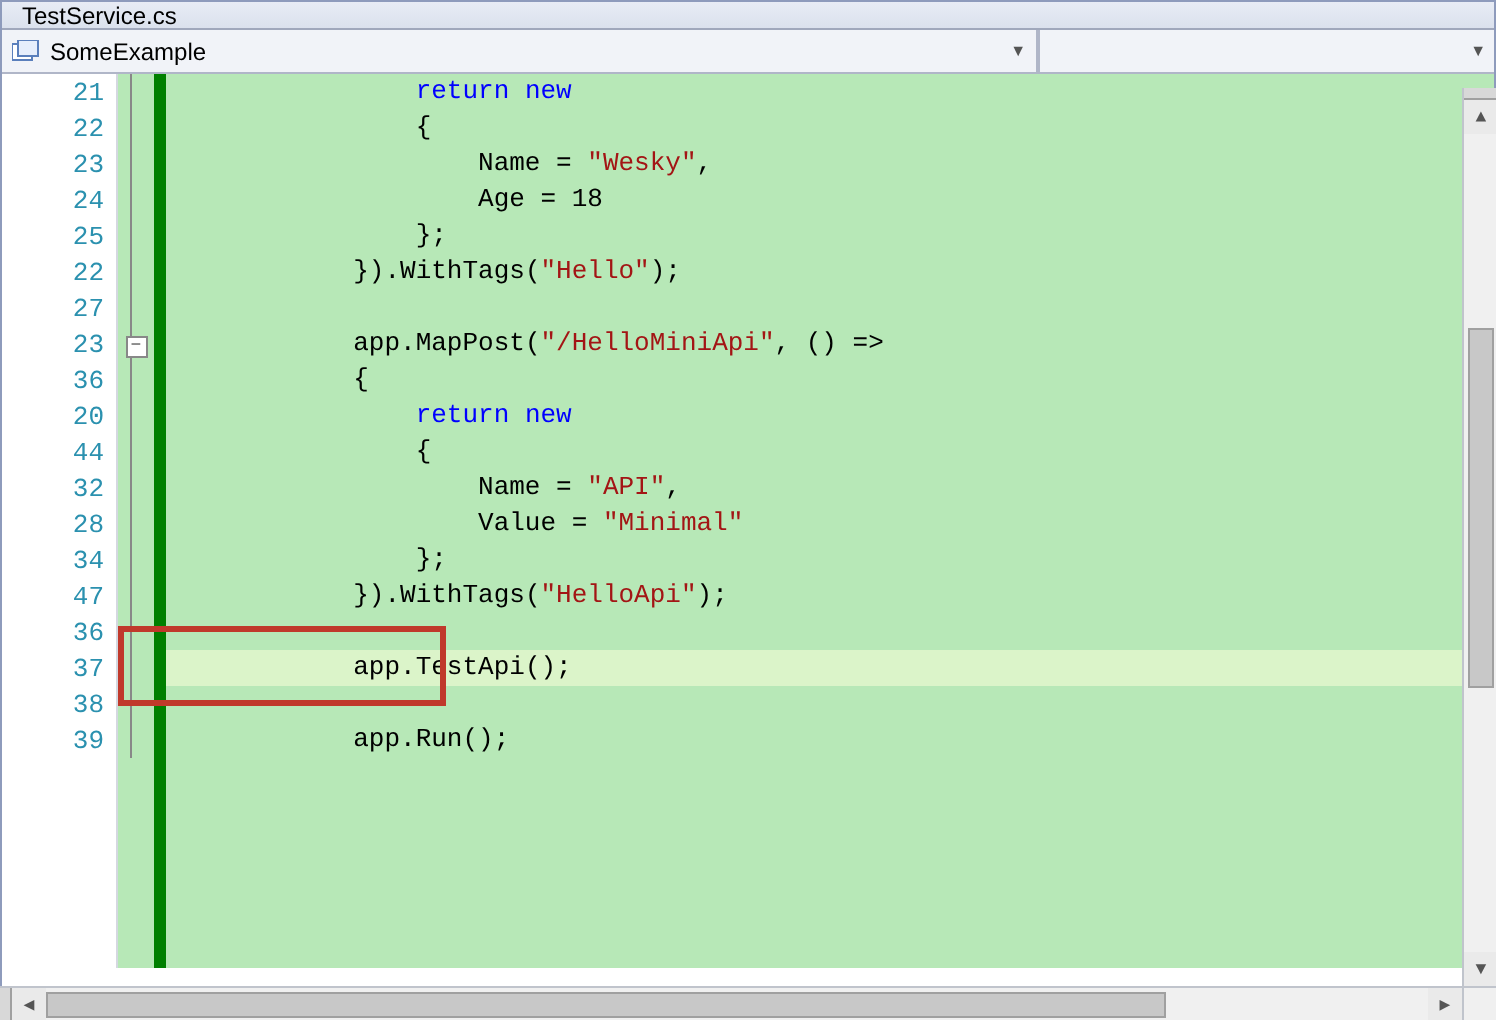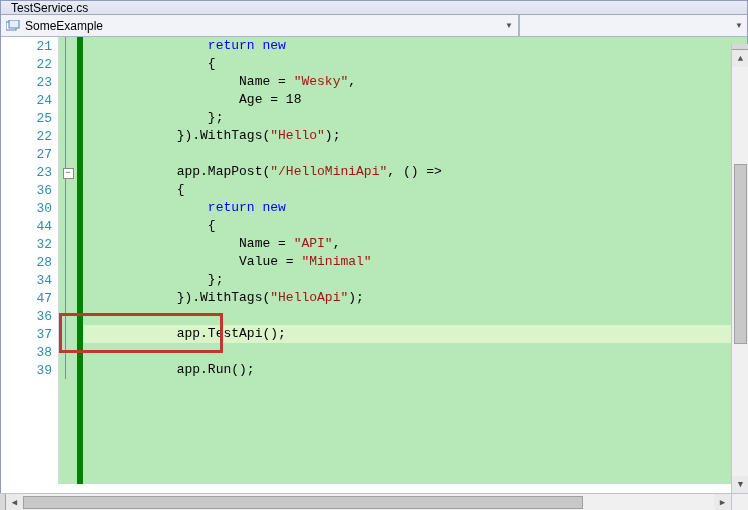--- a/index.html
+++ b/index.html
@@ -251,21 +251,21 @@
   <div class="gutter" id="gutter">
       <div class="line-row">21</div>
       <div class="line-row">22</div>
       <div class="line-row">23</div>
       <div class="line-row">24</div>
       <div class="line-row">25</div>
       <div class="line-row">22</div>
       <div class="line-row">27</div>
       <div class="line-row">23</div>
       <div class="line-row">36</div>
-      <div class="line-row">30</div>
+      <div class="line-row">20</div>
       <div class="line-row">44</div>
       <div class="line-row">32</div>
       <div class="line-row">28</div>
       <div class="line-row">34</div>
       <div class="line-row">47</div>
       <div class="line-row">36</div>
       <div class="line-row">37</div>
       <div class="line-row">38</div>
       <div class="line-row">39</div>
     </div>

